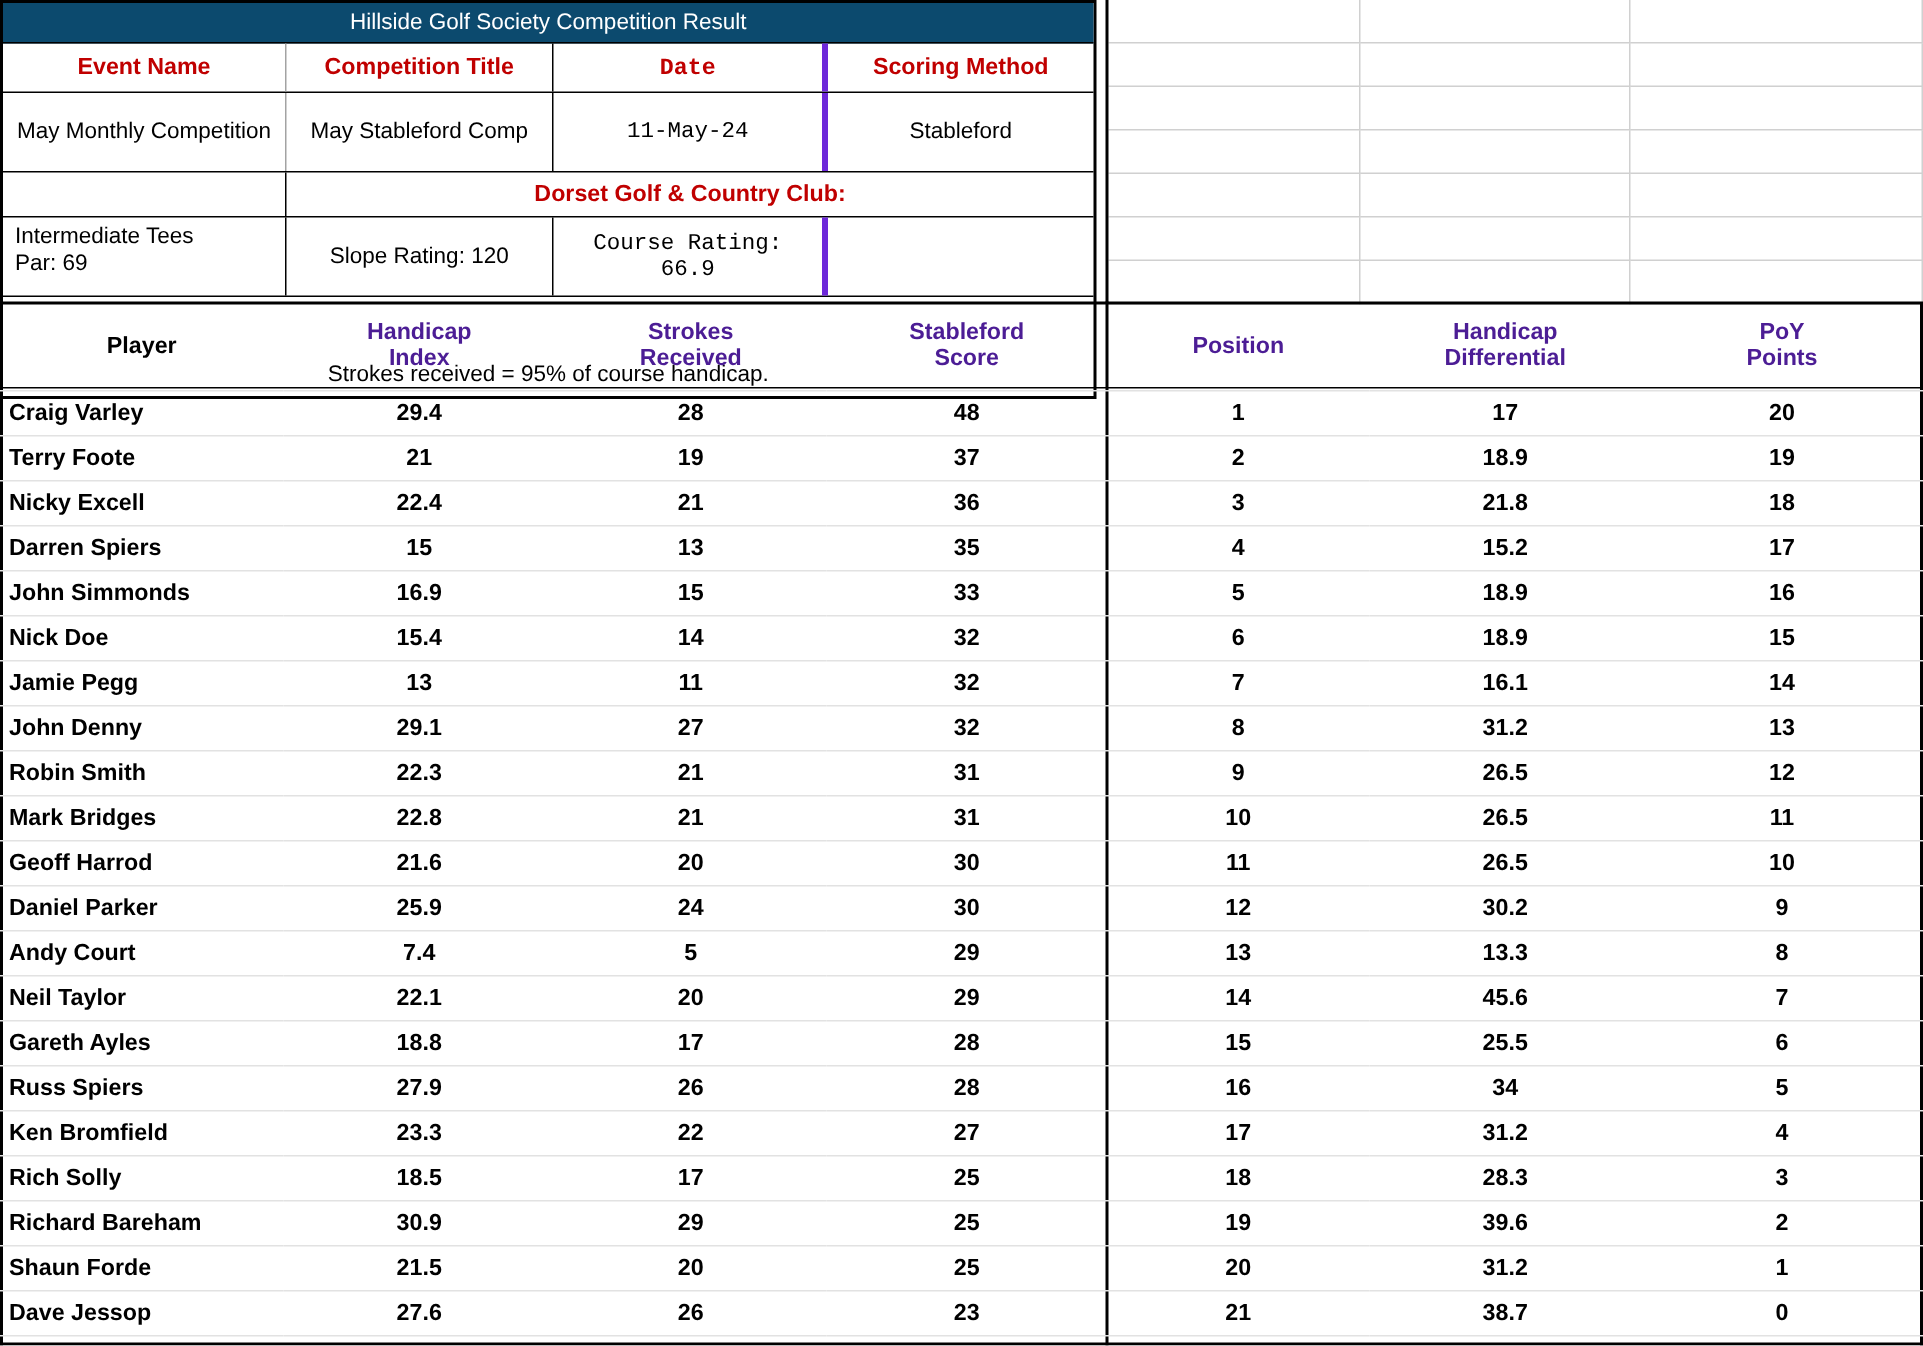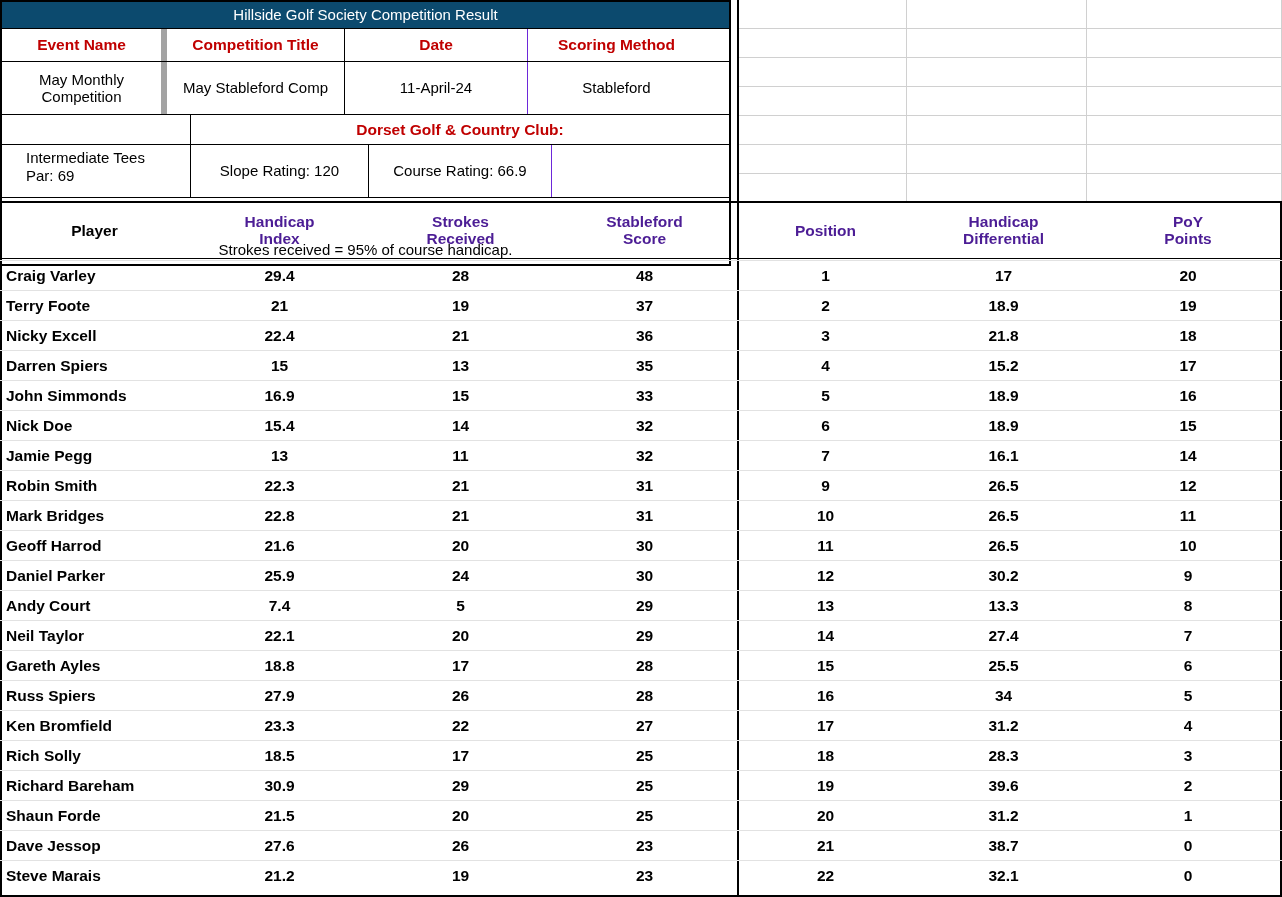--- a/index.html
+++ b/index.html
@@ -54,23 +54,23 @@
     text-align: center;
     display: flex;
     align-items: center;
     justify-content: center;
   }
   .hdr-red {
     color: #c00000;
     font-weight: bold;
     font-size: 15.5px;
   }
-  .c1 { width: 165px; border-right: 6px solid #a3a3a3; }
+  .c1 { width: 189px; border-right: 1px solid #a3a3a3; }
   .c2 { width: 178px; border-right: 1px solid #000; }
-  .c3 { width: 183px; border-right: 1px solid #6d28d9; }
+  .c3 { width: 183px; border-right: 4px solid #6d28d9; font-family: Liberation Mono, monospace; }
   .c4 { width: 177px; }
   .row-h { height: 32px; }
   .row-v { height: 52px; line-height: 1.15; }
   .club-row {
     height: 29px;
     color: #c00000;
     font-weight: bold;
     font-size: 15.5px;
     justify-content: center;
   }
@@ -82,21 +82,21 @@
     width: 538px;
     display: flex;
     align-items: center;
     justify-content: center;
   }
   .tees-cell {
     width: 189px;
     border-right: 1px solid #000;
     text-align: left;
     justify-content: flex-start;
-    padding-left: 24px;
+    padding-left: 8px;
     line-height: 1.2;
     flex-direction: column;
     align-items: flex-start;
   }
   .strokes-note-row {
     height: 30px;
     display: flex;
     margin-top: 36px;
   }
   .strokes-note {
@@ -231,21 +231,21 @@
     <div class="info-row row-h">
       <div class="info-cell c1 hdr-red">Event Name</div>
       <div class="info-cell c2 hdr-red">Competition Title</div>
       <div class="info-cell c3 hdr-red">Date</div>
       <div class="info-cell c4 hdr-red">Scoring Method</div>
     </div>
 
     <div class="info-row row-v">
       <div class="info-cell c1">May Monthly Competition</div>
       <div class="info-cell c2">May Stableford Comp</div>
-      <div class="info-cell c3">11-April-24</div>
+      <div class="info-cell c3">11-May-24</div>
       <div class="info-cell c4">Stableford</div>
     </div>
 
     <div class="info-row">
       <div class="info-cell club-left club-row"></div>
       <div class="club-right club-row">Dorset Golf &amp; Country Club:</div>
     </div>
 
     <div class="info-row row-v">
       <div class="info-cell tees-cell">
@@ -363,20 +363,29 @@
         <tr>
           <td class="player">Jamie Pegg</td>
           <td class="num">13</td>
           <td class="num">11</td>
           <td class="num">32</td>
           <td class="num">7</td>
           <td class="num">16.1</td>
           <td class="num">14</td>
         </tr>
         <tr>
+          <td class="player">John Denny</td>
+          <td class="num">29.1</td>
+          <td class="num">27</td>
+          <td class="num">32</td>
+          <td class="num">8</td>
+          <td class="num">31.2</td>
+          <td class="num">13</td>
+        </tr>
+        <tr>
           <td class="player">Robin Smith</td>
           <td class="num">22.3</td>
           <td class="num">21</td>
           <td class="num">31</td>
           <td class="num">9</td>
           <td class="num">26.5</td>
           <td class="num">12</td>
         </tr>
         <tr>
           <td class="player">Mark Bridges</td>
@@ -413,21 +422,21 @@
           <td class="num">13</td>
           <td class="num">13.3</td>
           <td class="num">8</td>
         </tr>
         <tr>
           <td class="player">Neil Taylor</td>
           <td class="num">22.1</td>
           <td class="num">20</td>
           <td class="num">29</td>
           <td class="num">14</td>
-          <td class="num">27.4</td>
+          <td class="num">45.6</td>
           <td class="num">7</td>
         </tr>
         <tr>
           <td class="player">Gareth Ayles</td>
           <td class="num">18.8</td>
           <td class="num">17</td>
           <td class="num">28</td>
           <td class="num">15</td>
           <td class="num">25.5</td>
           <td class="num">6</td>

